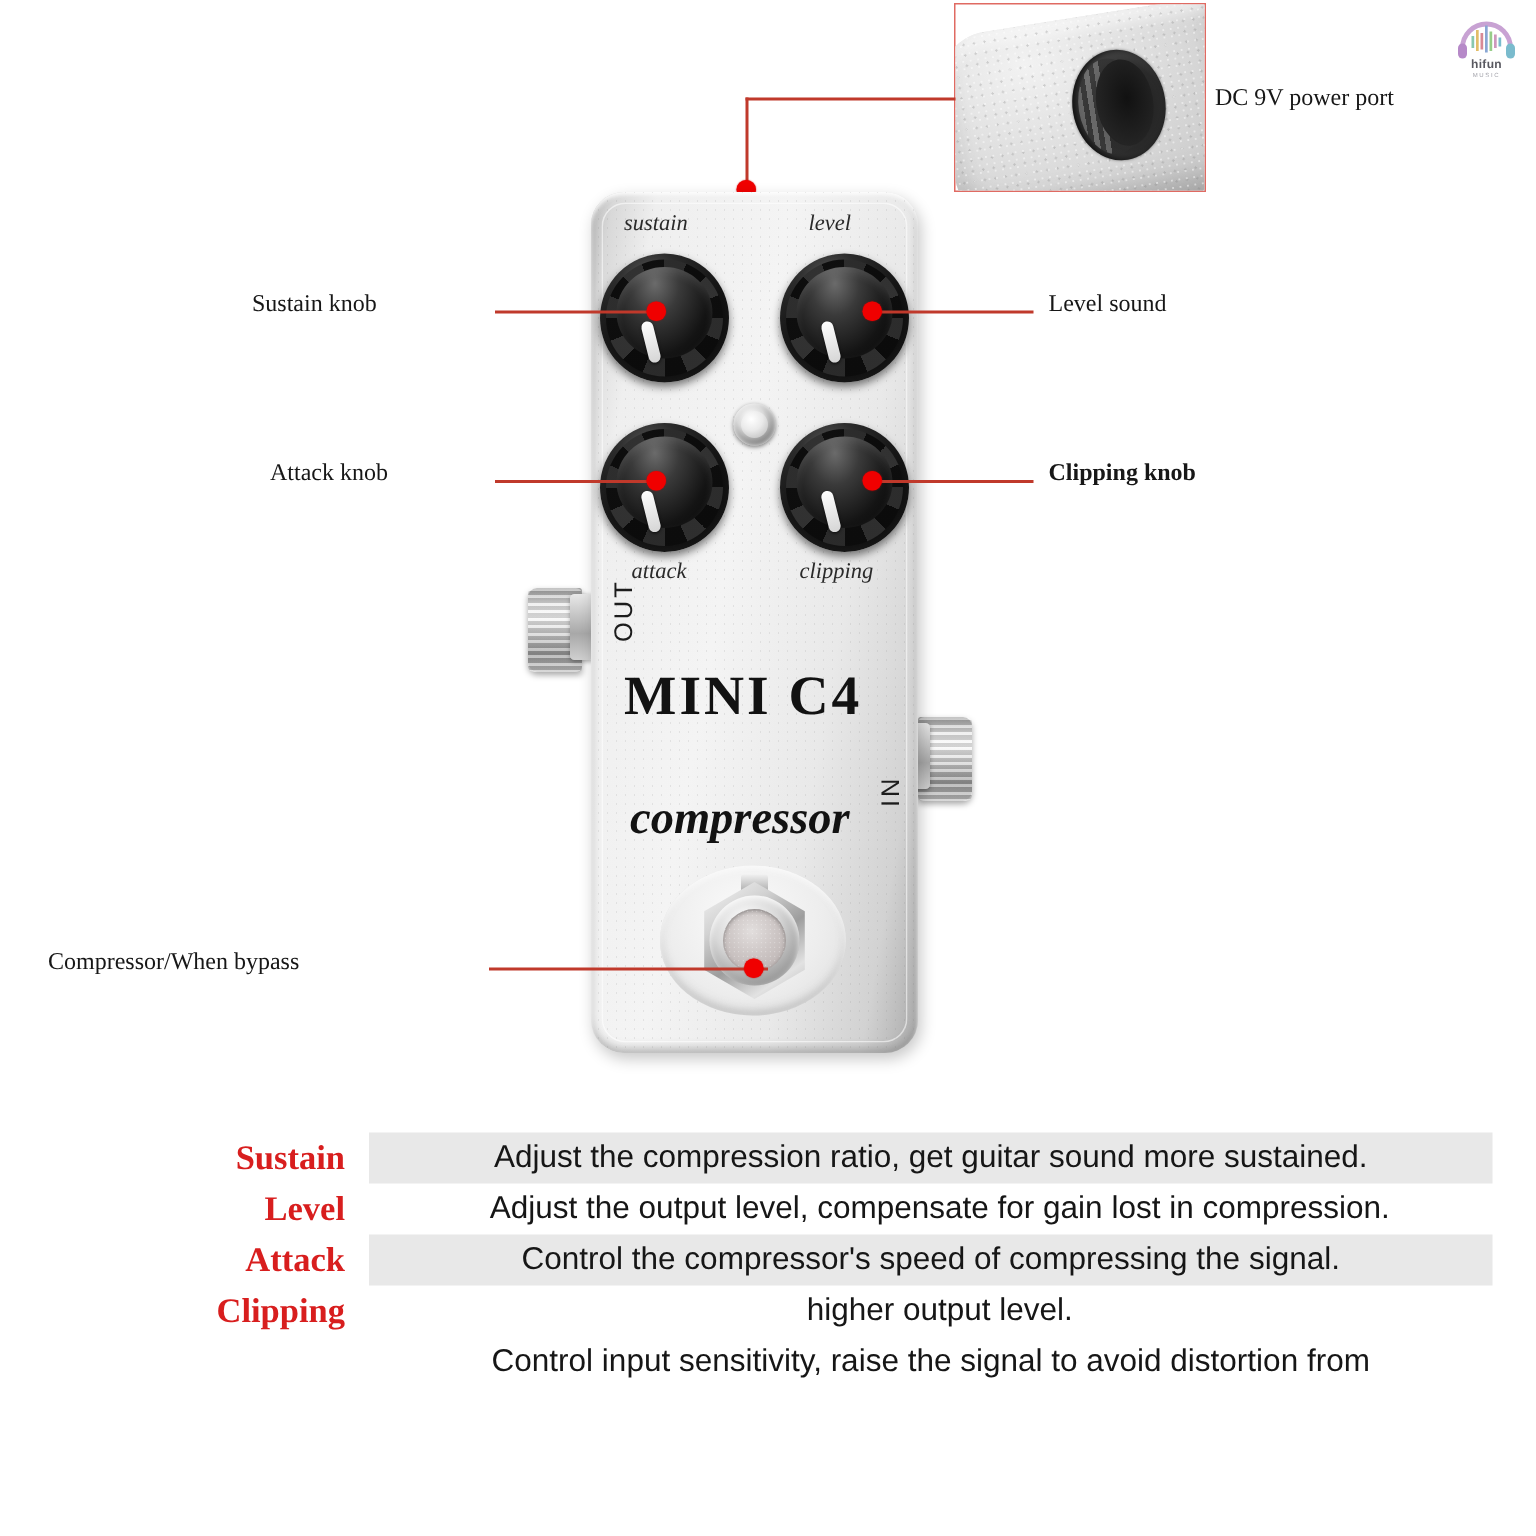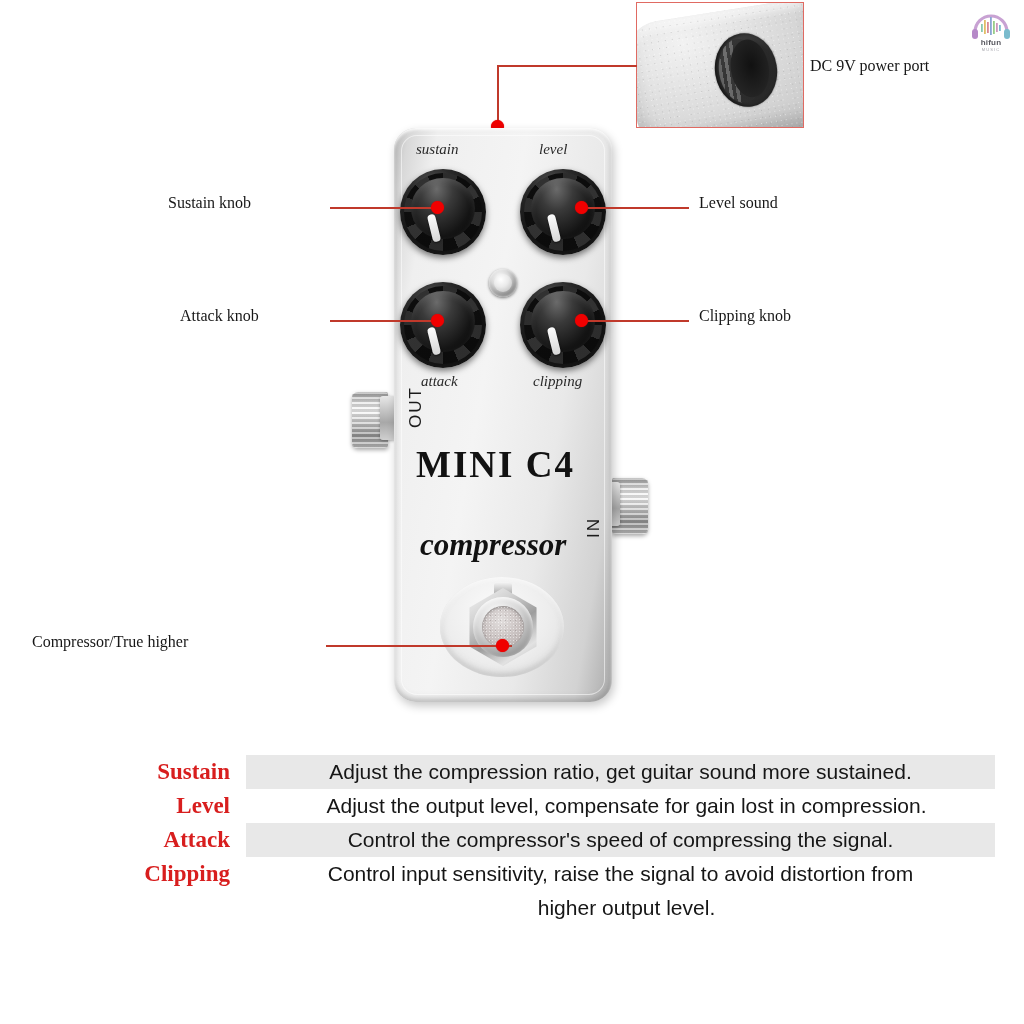--- a/index.html
+++ b/index.html
@@ -311,25 +311,25 @@
   <div class="dot" style="left:431px;top:201px;"></div>
 
   <div class="callout" style="left:180px;top:307px;">Attack knob</div>
   <div class="leader" style="left:330px;top:320px;width:107px;"></div>
   <div class="dot" style="left:431px;top:314px;"></div>
 
   <div class="callout" style="left:699px;top:194px;">Level sound</div>
   <div class="leader" style="left:581px;top:207px;width:108px;"></div>
   <div class="dot" style="left:575px;top:201px;"></div>
 
-  <div class="callout" style="left:699px;top:307px;">Clipping knob</div>
+  <div class="callout" style="left:699px;top:307px;font-weight:bold;">Clipping knob</div>
   <div class="leader" style="left:581px;top:320px;width:108px;"></div>
   <div class="dot" style="left:575px;top:314px;"></div>
 
-  <div class="callout" style="left:32px;top:633px;">Compressor/True higher</div>
+  <div class="callout" style="left:32px;top:633px;">Compressor/When bypass</div>
   <div class="leader" style="left:326px;top:645px;width:186px;"></div>
   <div class="dot" style="left:496px;top:639px;z-index:9;"></div>
 
   <div class="spec">
 
     <div class="spec-row">
       <div class="spec-term">Sustain</div>
       <div class="spec-desc">
         <span class="ln shaded">Adjust the compression ratio, get guitar sound more sustained.</span>
       </div>
@@ -345,21 +345,21 @@
     <div class="spec-row">
       <div class="spec-term">Attack</div>
       <div class="spec-desc">
         <span class="ln shaded">Control the compressor's speed of compressing the signal.</span>
       </div>
     </div>
 
     <div class="spec-row">
       <div class="spec-term">Clipping</div>
       <div class="spec-desc">
+        <span class="ln indent">higher output level.</span>
         <span class="ln">Control input sensitivity, raise the signal to avoid distortion from</span>
-        <span class="ln indent">higher output level.</span>
       </div>
     </div>
 
 
   </div>
 
 </div>
 
 </body></html>

